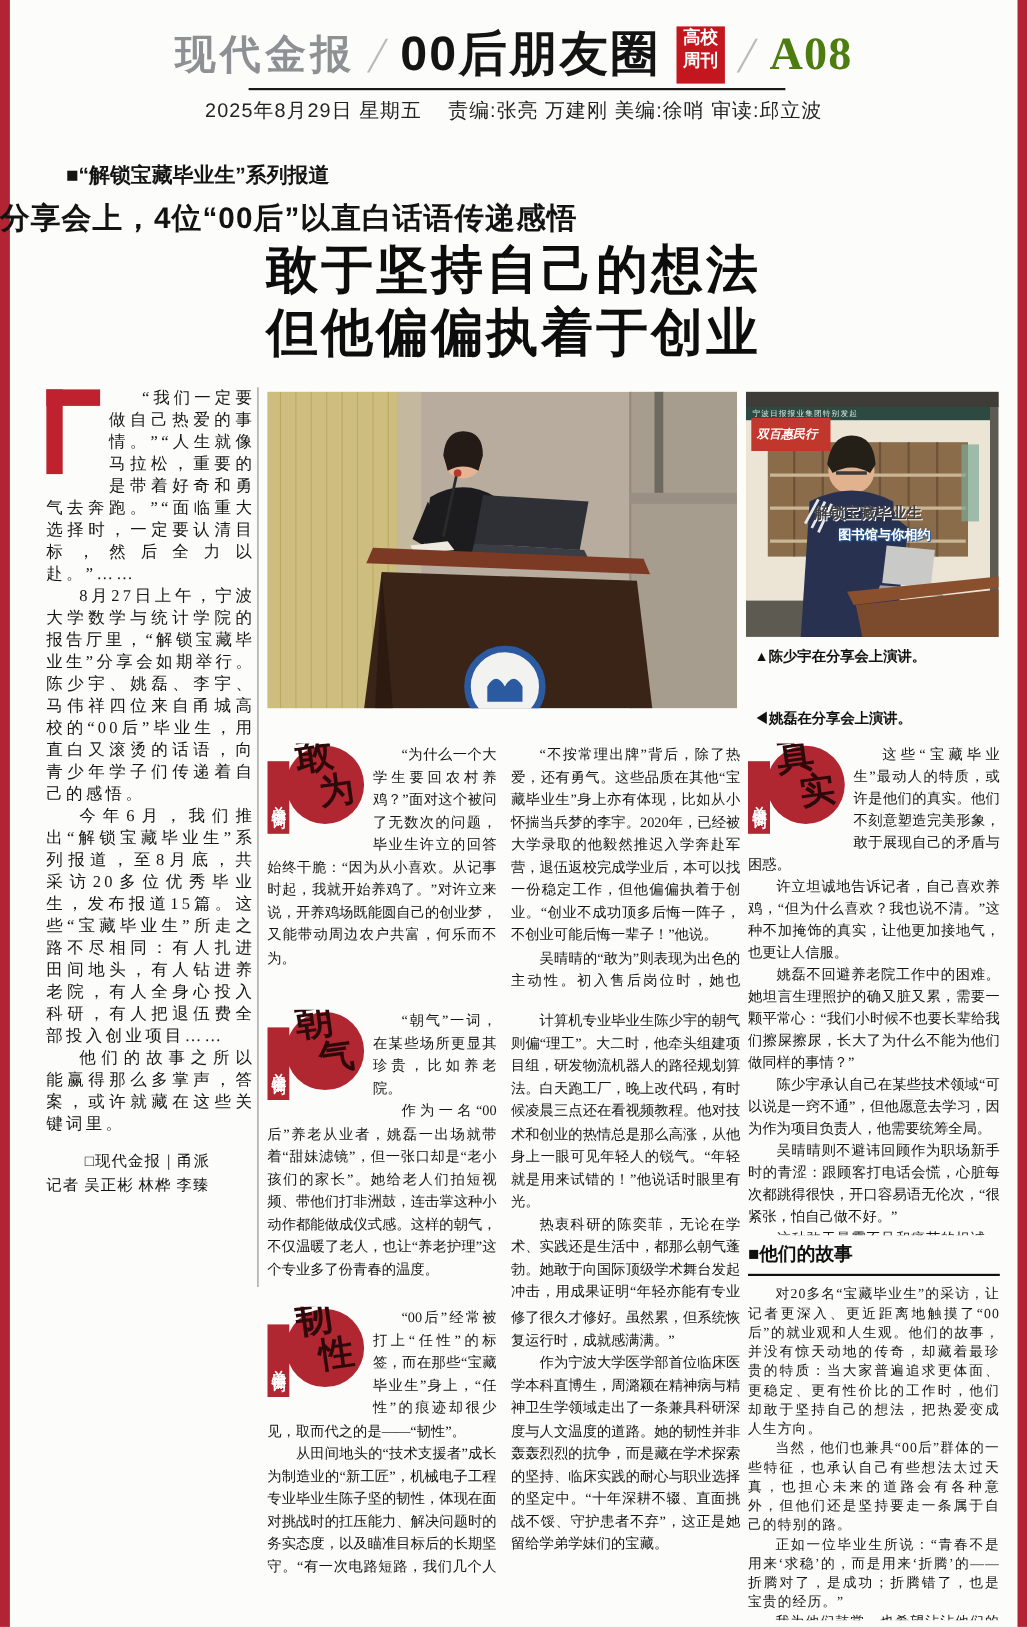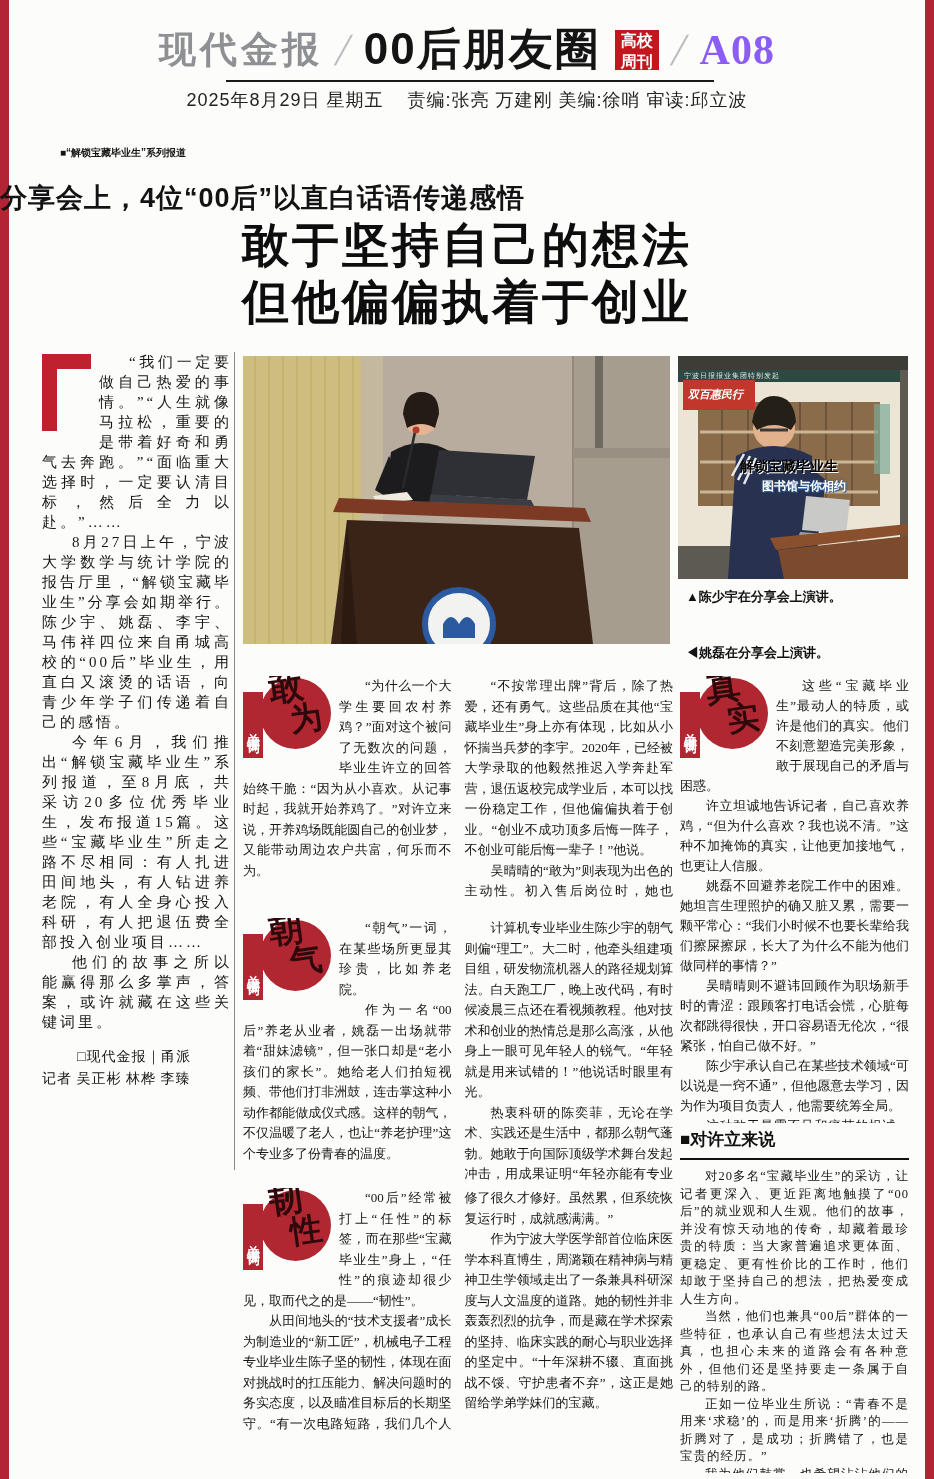--- a/index.html
+++ b/index.html
@@ -7,29 +7,29 @@
         font-family:"Liberation Serif",serif;color:#111;}
   .edge{position:absolute;top:0;width:9px;height:1479px;background:#b22433;}
   #edge-left{left:0}#edge-right{right:0}
 
   
   #masthead-row{position:absolute;top:20px;left:0;right:0;text-align:center;white-space:nowrap;}
   .mh-item{display:inline-block;vertical-align:middle;}
   #masthead-name{font-size:37px;font-weight:700;color:#8f9093;letter-spacing:4px;font-family:"Liberation Serif",serif;}
   .slash{font-size:46px;color:#b9bbbd;font-weight:200;margin:0 10px;transform:skewX(-12deg);}
   #section-title{font-size:44px;font-weight:900;color:#141414;letter-spacing:2px;font-family:"Liberation Sans",sans-serif;}
-  #supplement-badge{width:44px;height:40px;background:#c3161f;color:#fff;font-size:16px;font-weight:700;
+  #supplement-badge{width:44px;height:52px;background:#c3161f;color:#fff;font-size:16px;font-weight:700;
       line-height:21px;text-align:center;margin-left:10px;font-family:"Liberation Sans",sans-serif;}
-  #page-number{font-size:42px;font-weight:700;color:#8b5cf6;letter-spacing:1px;}
+  #page-number{font-size:42px;font-weight:700;color:#4d7c0f;letter-spacing:1px;}
   #header-rule{position:absolute;top:80px;left:226px;width:488px;height:2px;background:#1a1a1a;}
   #dateline{position:absolute;top:88px;left:0;right:0;text-align:center;font-size:18px;color:#222;letter-spacing:1px;font-family:"Liberation Sans",sans-serif;}
   #dateline span{margin:0 9px;}
 
   
-  #series-tag{position:absolute;top:146px;left:60px;font-size:10px;font-weight:700;color:#141414;font-family:"Liberation Sans",sans-serif;}
+  #series-tag{position:absolute;top:146px;left:60px;font-size:19px;font-weight:700;color:#141414;font-family:"Liberation Sans",sans-serif;}
   #kicker{position:absolute;top:180px;left:0;right:0;font-size:27px;font-weight:700;color:#131313;letter-spacing:1px;font-family:"Liberation Sans",sans-serif;}
   #headline{position:absolute;top:216px;left:0;right:0;text-align:center;font-size:47px;line-height:57px;
       font-weight:900;color:#0d0d0d;letter-spacing:3px;font-family:"Liberation Sans",sans-serif;}
 
   
   .kai{font-family:cursive;}
   #intro{position:absolute;left:42px;top:352px;width:190px;height:800px;overflow:hidden;
       font-size:15px;line-height:20px;letter-spacing:3px;text-align:justify;color:#161616;}
   #corner-mark{float:left;width:34px;height:62px;border-top:15px solid #c0212e;border-left:15px solid #c0212e;margin:2px 8px 4px 0;}
   #intro p{margin:0;text-indent:2em;}
@@ -189,21 +189,21 @@
       <path d="M128 108 l-6 60 18 14 8 -58 z" fill="#283250"></path>
 
       <path d="M128 140 l44 4 -4 34 -44 -4 z" fill="#c9c9c7"></path>
       <path d="M122 176 l54 4 4 6 -60 -4 z" fill="#9d9d9b"></path>
 
       <path d="M92 182 l138 -14 v10 l-132 16 z" fill="#8a4f2c"></path>
       <path d="M100 194 l130 -14 v43 h-124 z" fill="#7c4a2c"></path>
     </svg>
     <div class="screen-text" style="left:6px;top:15px;width:210px;font-size:7px;color:#dfe8e2;letter-spacing:1px;">宁波日报报业集团特别发起</div>
     <div class="screen-text" style="left:10px;top:31px;width:64px;font-size:11px;font-weight:700;color:#fff;font-style:italic;">双百惠民行</div>
-    <div class="screen-text" style="left:62px;top:102px;width:150px;font-size:14px;font-weight:900;color:#000000;text-shadow:1px 1px 0 #fff;">解锁宝藏毕业生</div>
+    <div class="screen-text" style="left:62px;top:102px;width:150px;font-size:14px;font-weight:900;color:#404040;text-shadow:1px 1px 0 #fff;">解锁宝藏毕业生</div>
     <div class="screen-text" style="left:84px;top:122px;width:130px;font-size:12px;font-weight:700;color:#ffffff;text-shadow:0 0 3px #2f5f9e,1px 1px 0 #2f5f9e;">图书馆与你相约</div>
   </div>
 
   <div class="caption" id="caption-top">▲陈少宇在分享会上演讲。</div>
   <div class="caption" id="caption-left">◀姚磊在分享会上演讲。</div>
 
   <div class="section twocol" id="sec-ganwei">
     <div class="kw-badge">
       <div class="kw-circle"></div>
       <div class="kw-strip">关键词</div>
@@ -243,27 +243,27 @@
   <div class="section" id="sec-zhenshi">
     <div class="kw-badge">
       <div class="kw-circle"></div>
       <div class="kw-strip">关键词</div>
       <span class="kw-ch kw-ch1">真</span>
       <span class="kw-ch kw-ch2">实</span>
     </div>
     <p>这些“宝藏毕业生”最动人的特质，或许是他们的真实。他们不刻意塑造完美形象，敢于展现自己的矛盾与困惑。</p>
     <p>许立坦诚地告诉记者，自己喜欢养鸡，“但为什么喜欢？我也说不清。”这种不加掩饰的真实，让他更加接地气，也更让人信服。</p>
     <p>姚磊不回避养老院工作中的困难。她坦言生理照护的确又脏又累，需要一颗平常心：“我们小时候不也要长辈给我们擦屎擦尿，长大了为什么不能为他们做同样的事情？”</p>
+    <p>陈少宇承认自己在某些技术领域“可以说是一窍不通”，但他愿意去学习，因为作为项目负责人，他需要统筹全局。</p>
     <p>吴晴晴则不避讳回顾作为职场新手时的青涩：跟顾客打电话会慌，心脏每次都跳得很快，开口容易语无伦次，“很紧张，怕自己做不好。”</p>
-    <p>陈少宇承认自己在某些技术领域“可以说是一窍不通”，但他愿意去学习，因为作为项目负责人，他需要统筹全局。</p>
     <p>这种敢于暴露不足和痛苦的坦诚，反而彰显了他们的成长与进步，也是他们性格的底色。</p>
   </div>
 
   <div id="notes">
-    <div id="notes-title">■对许立来说</div>
+    <div id="notes-title">■他们的故事</div>
     <div id="notes-body" class="kai">
       <p>对20多名“宝藏毕业生”的采访，让记者更深入、更近距离地触摸了“00后”的就业观和人生观。他们的故事，并没有惊天动地的传奇，却藏着最珍贵的特质：当大家普遍追求更体面、更稳定、更有性价比的工作时，他们却敢于坚持自己的想法，把热爱变成人生方向。</p>
       <p>当然，他们也兼具“00后”群体的一些特征，也承认自己有些想法太过天真，也担心未来的道路会有各种意外，但他们还是坚持要走一条属于自己的特别的路。</p>
       <p>正如一位毕业生所说：“青春不是用来‘求稳’的，而是用来‘折腾’的——折腾对了，是成功；折腾错了，也是宝贵的经历。”</p>
       <p>我为他们鼓掌，也希望沾沾他们的勇气、朝气和锐气。</p>
     </div>
   </div>
 </div>
 
 </body></html>

